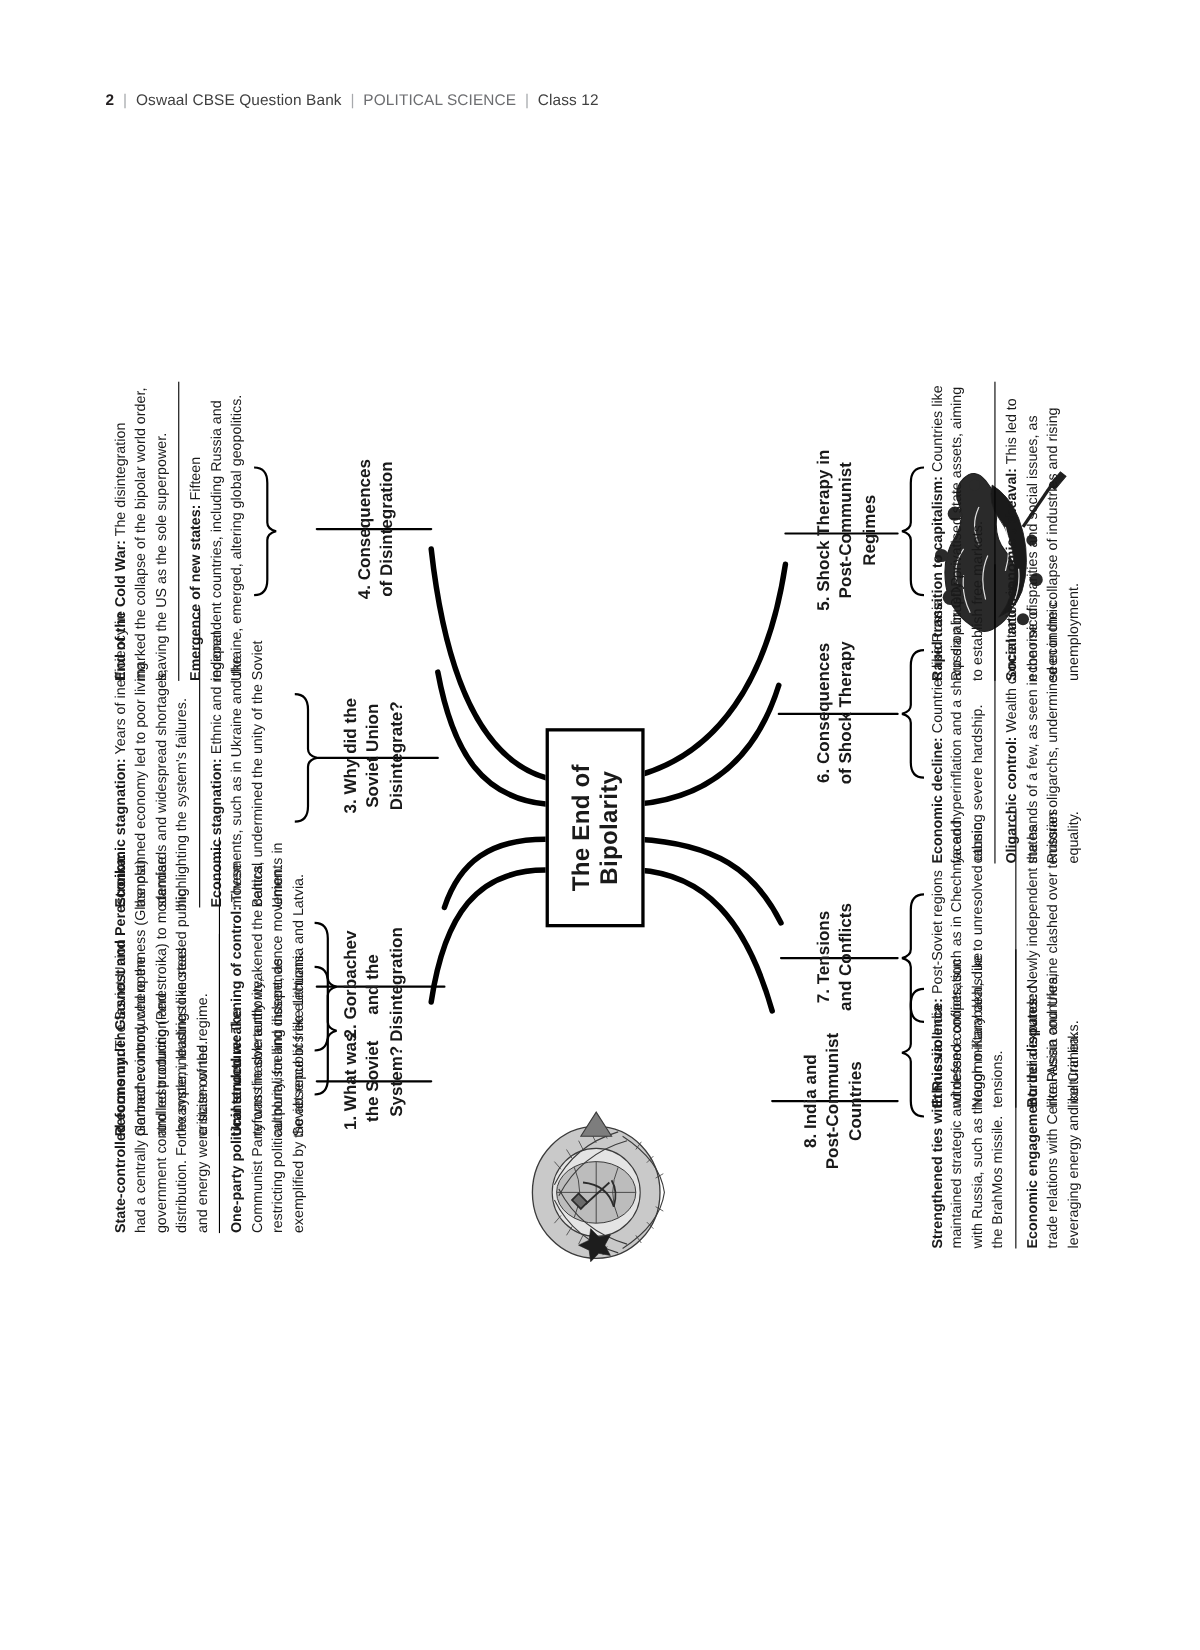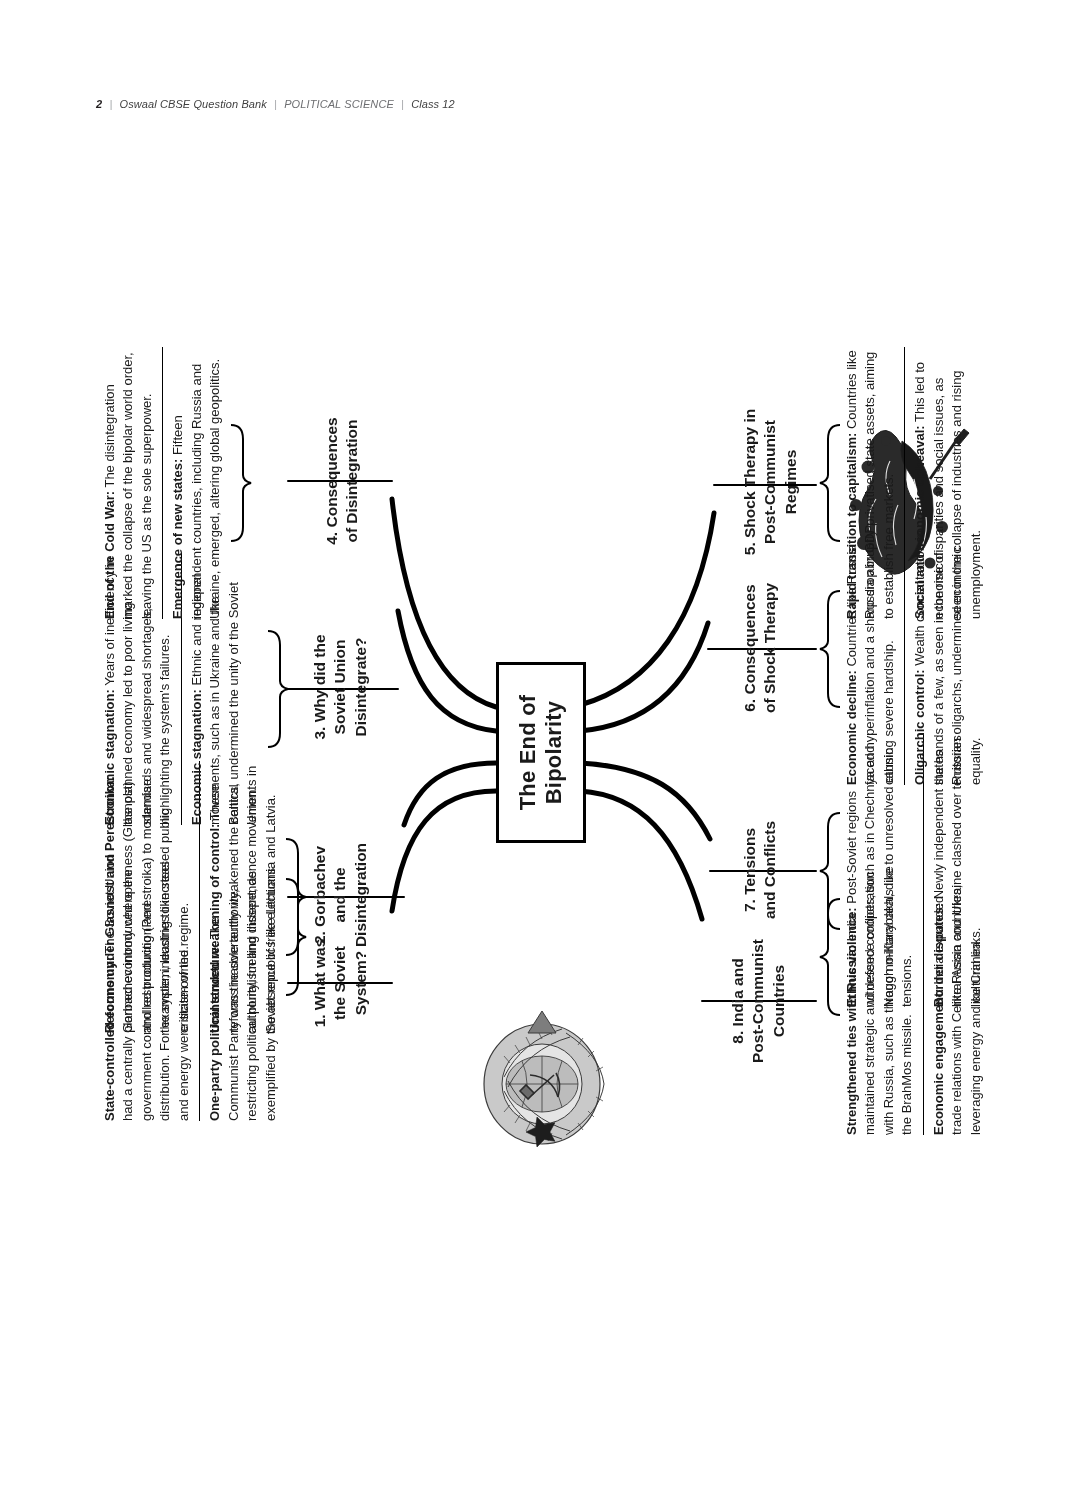--- a/index.html
+++ b/index.html
@@ -16,26 +16,25 @@
     width: 1091px;
     height: 1500px;
     background: #ffffff;
     overflow: hidden;
   }
 
   
   .page-header {
     position: absolute;
     left: 96px;
-    top: 98px;
-    font-size: 11px;
+    top: 82px;
+    font-size: 14px;
     letter-spacing: 0.1px;
     white-space: nowrap;
     color: #58595b;
-    font-style: italic;
   }
   .page-header .pgnum {
     font-weight: bold;
     color: #231f20;
   }
   .page-header .sep {
     color: #a7a9ac;
     padding: 0 4px;
   }
   .page-header .bookname { color: #3f3f3f; }

